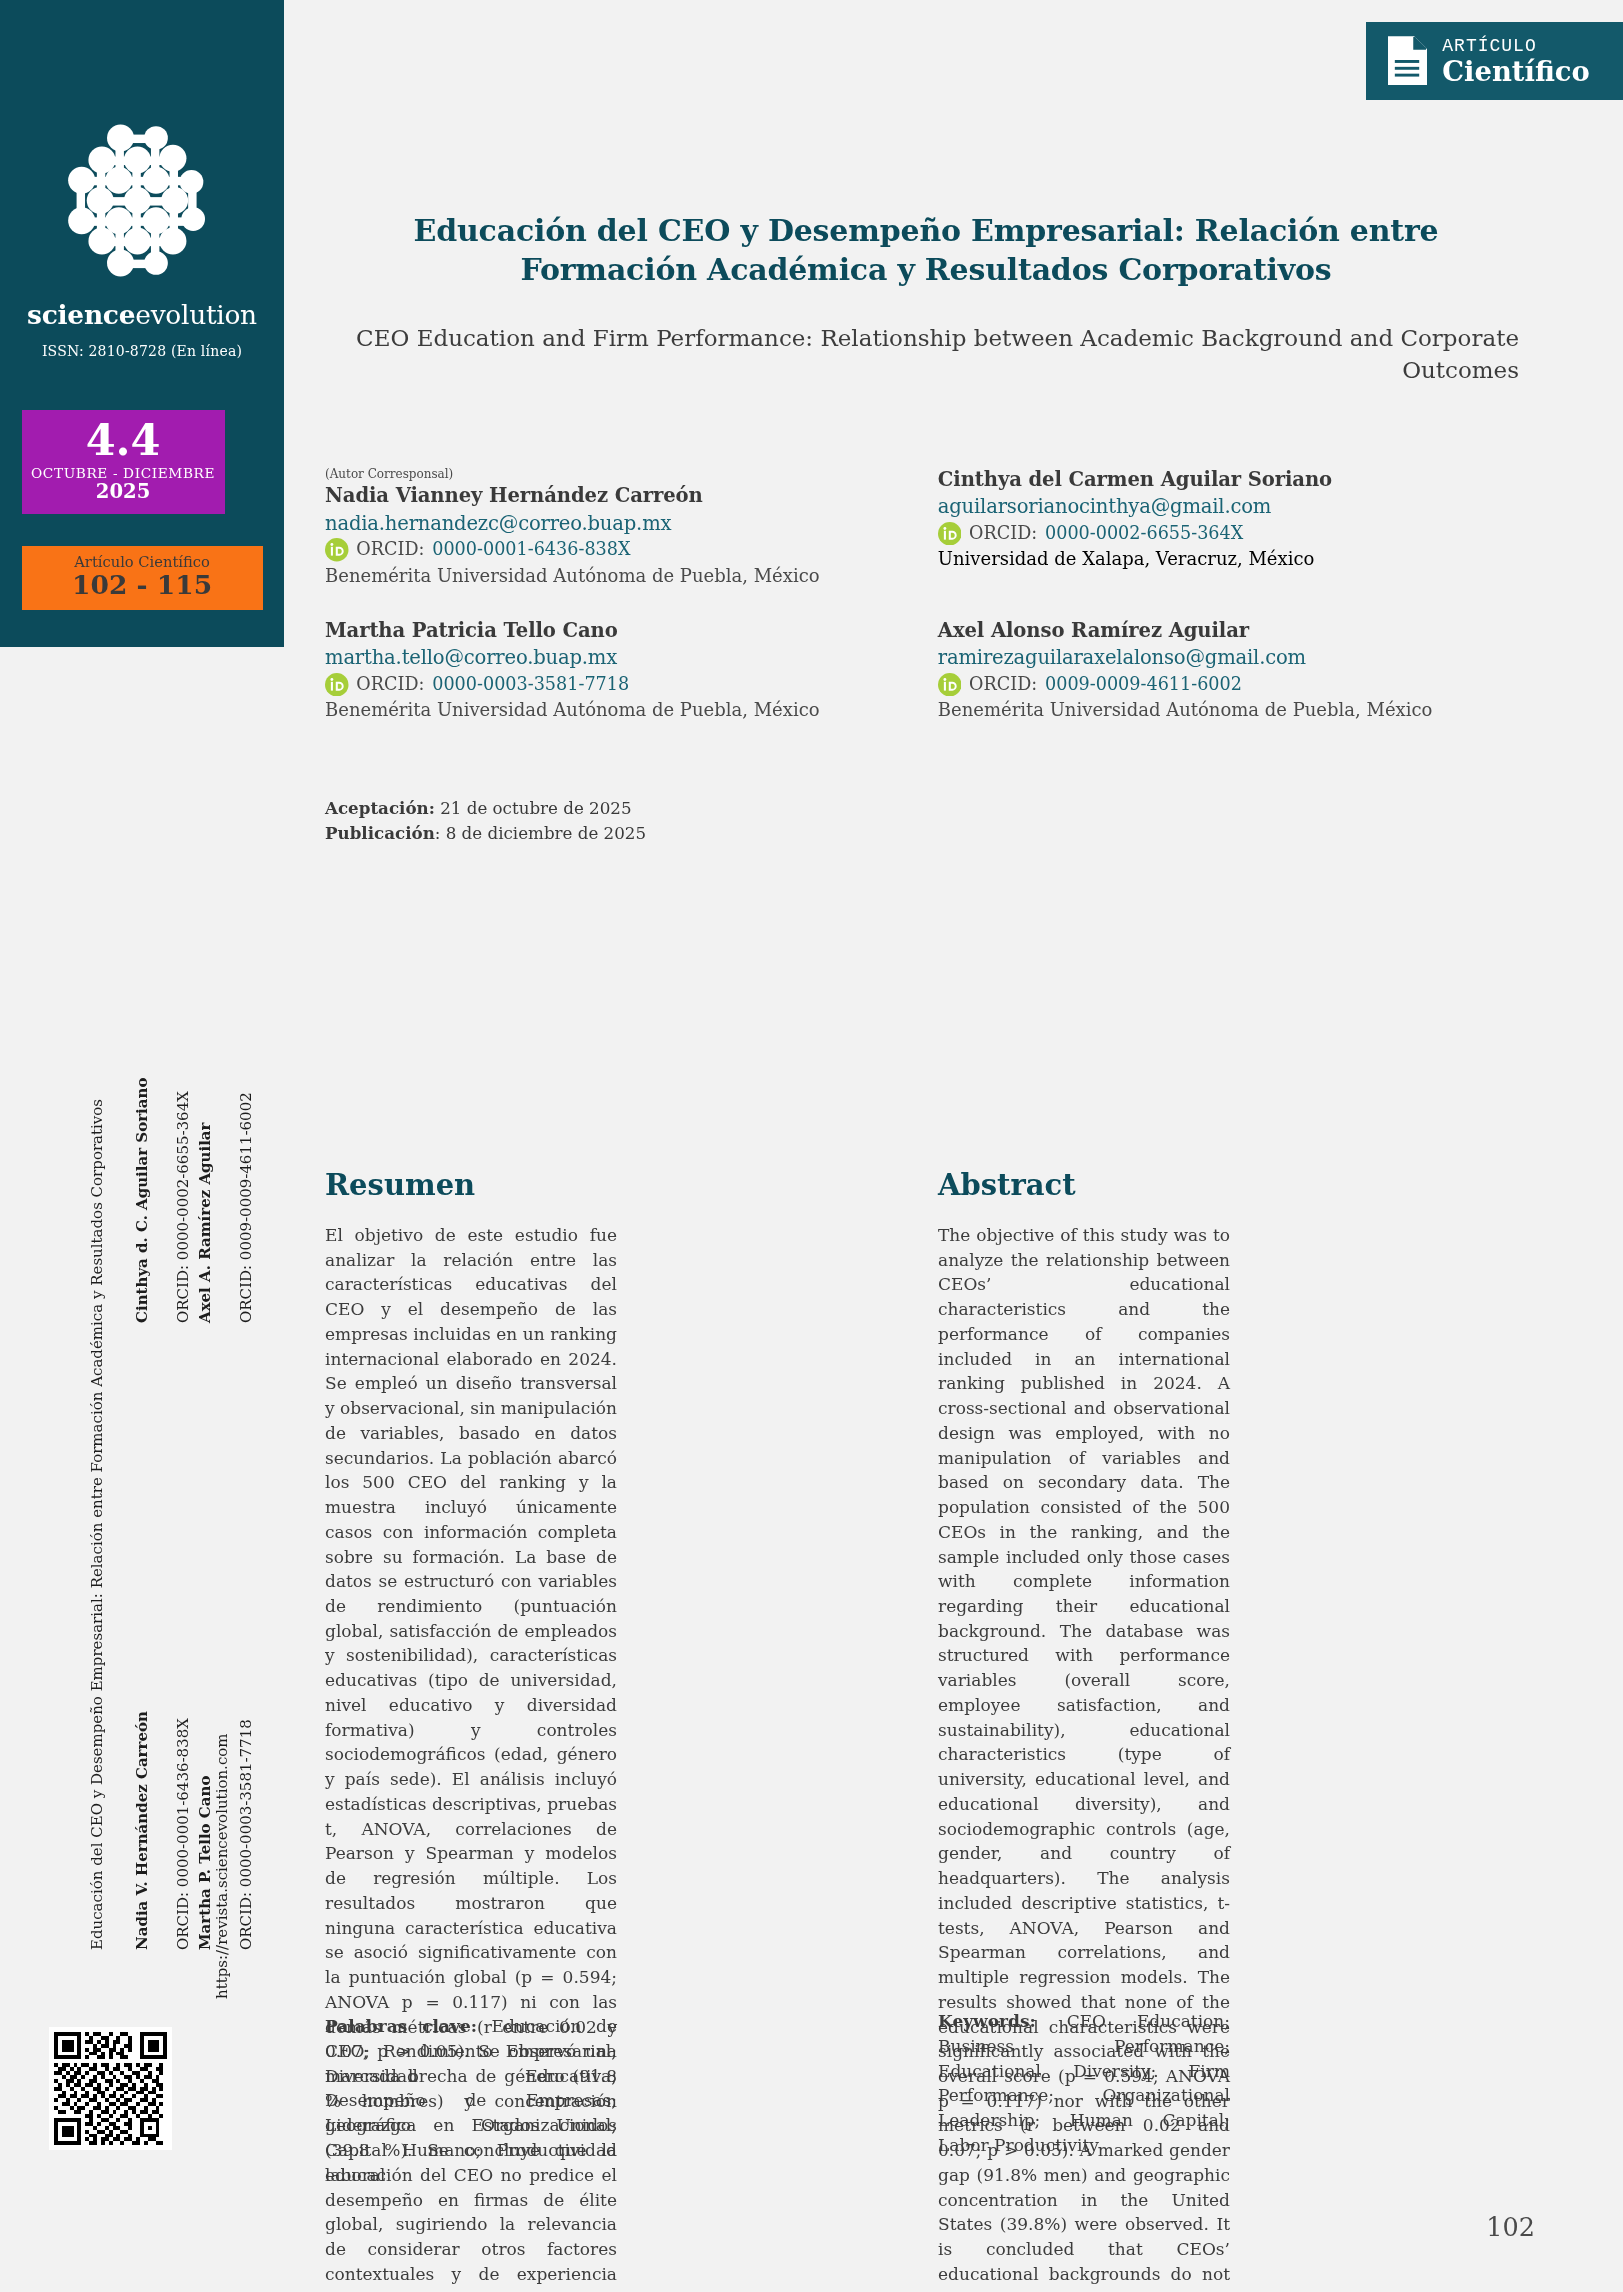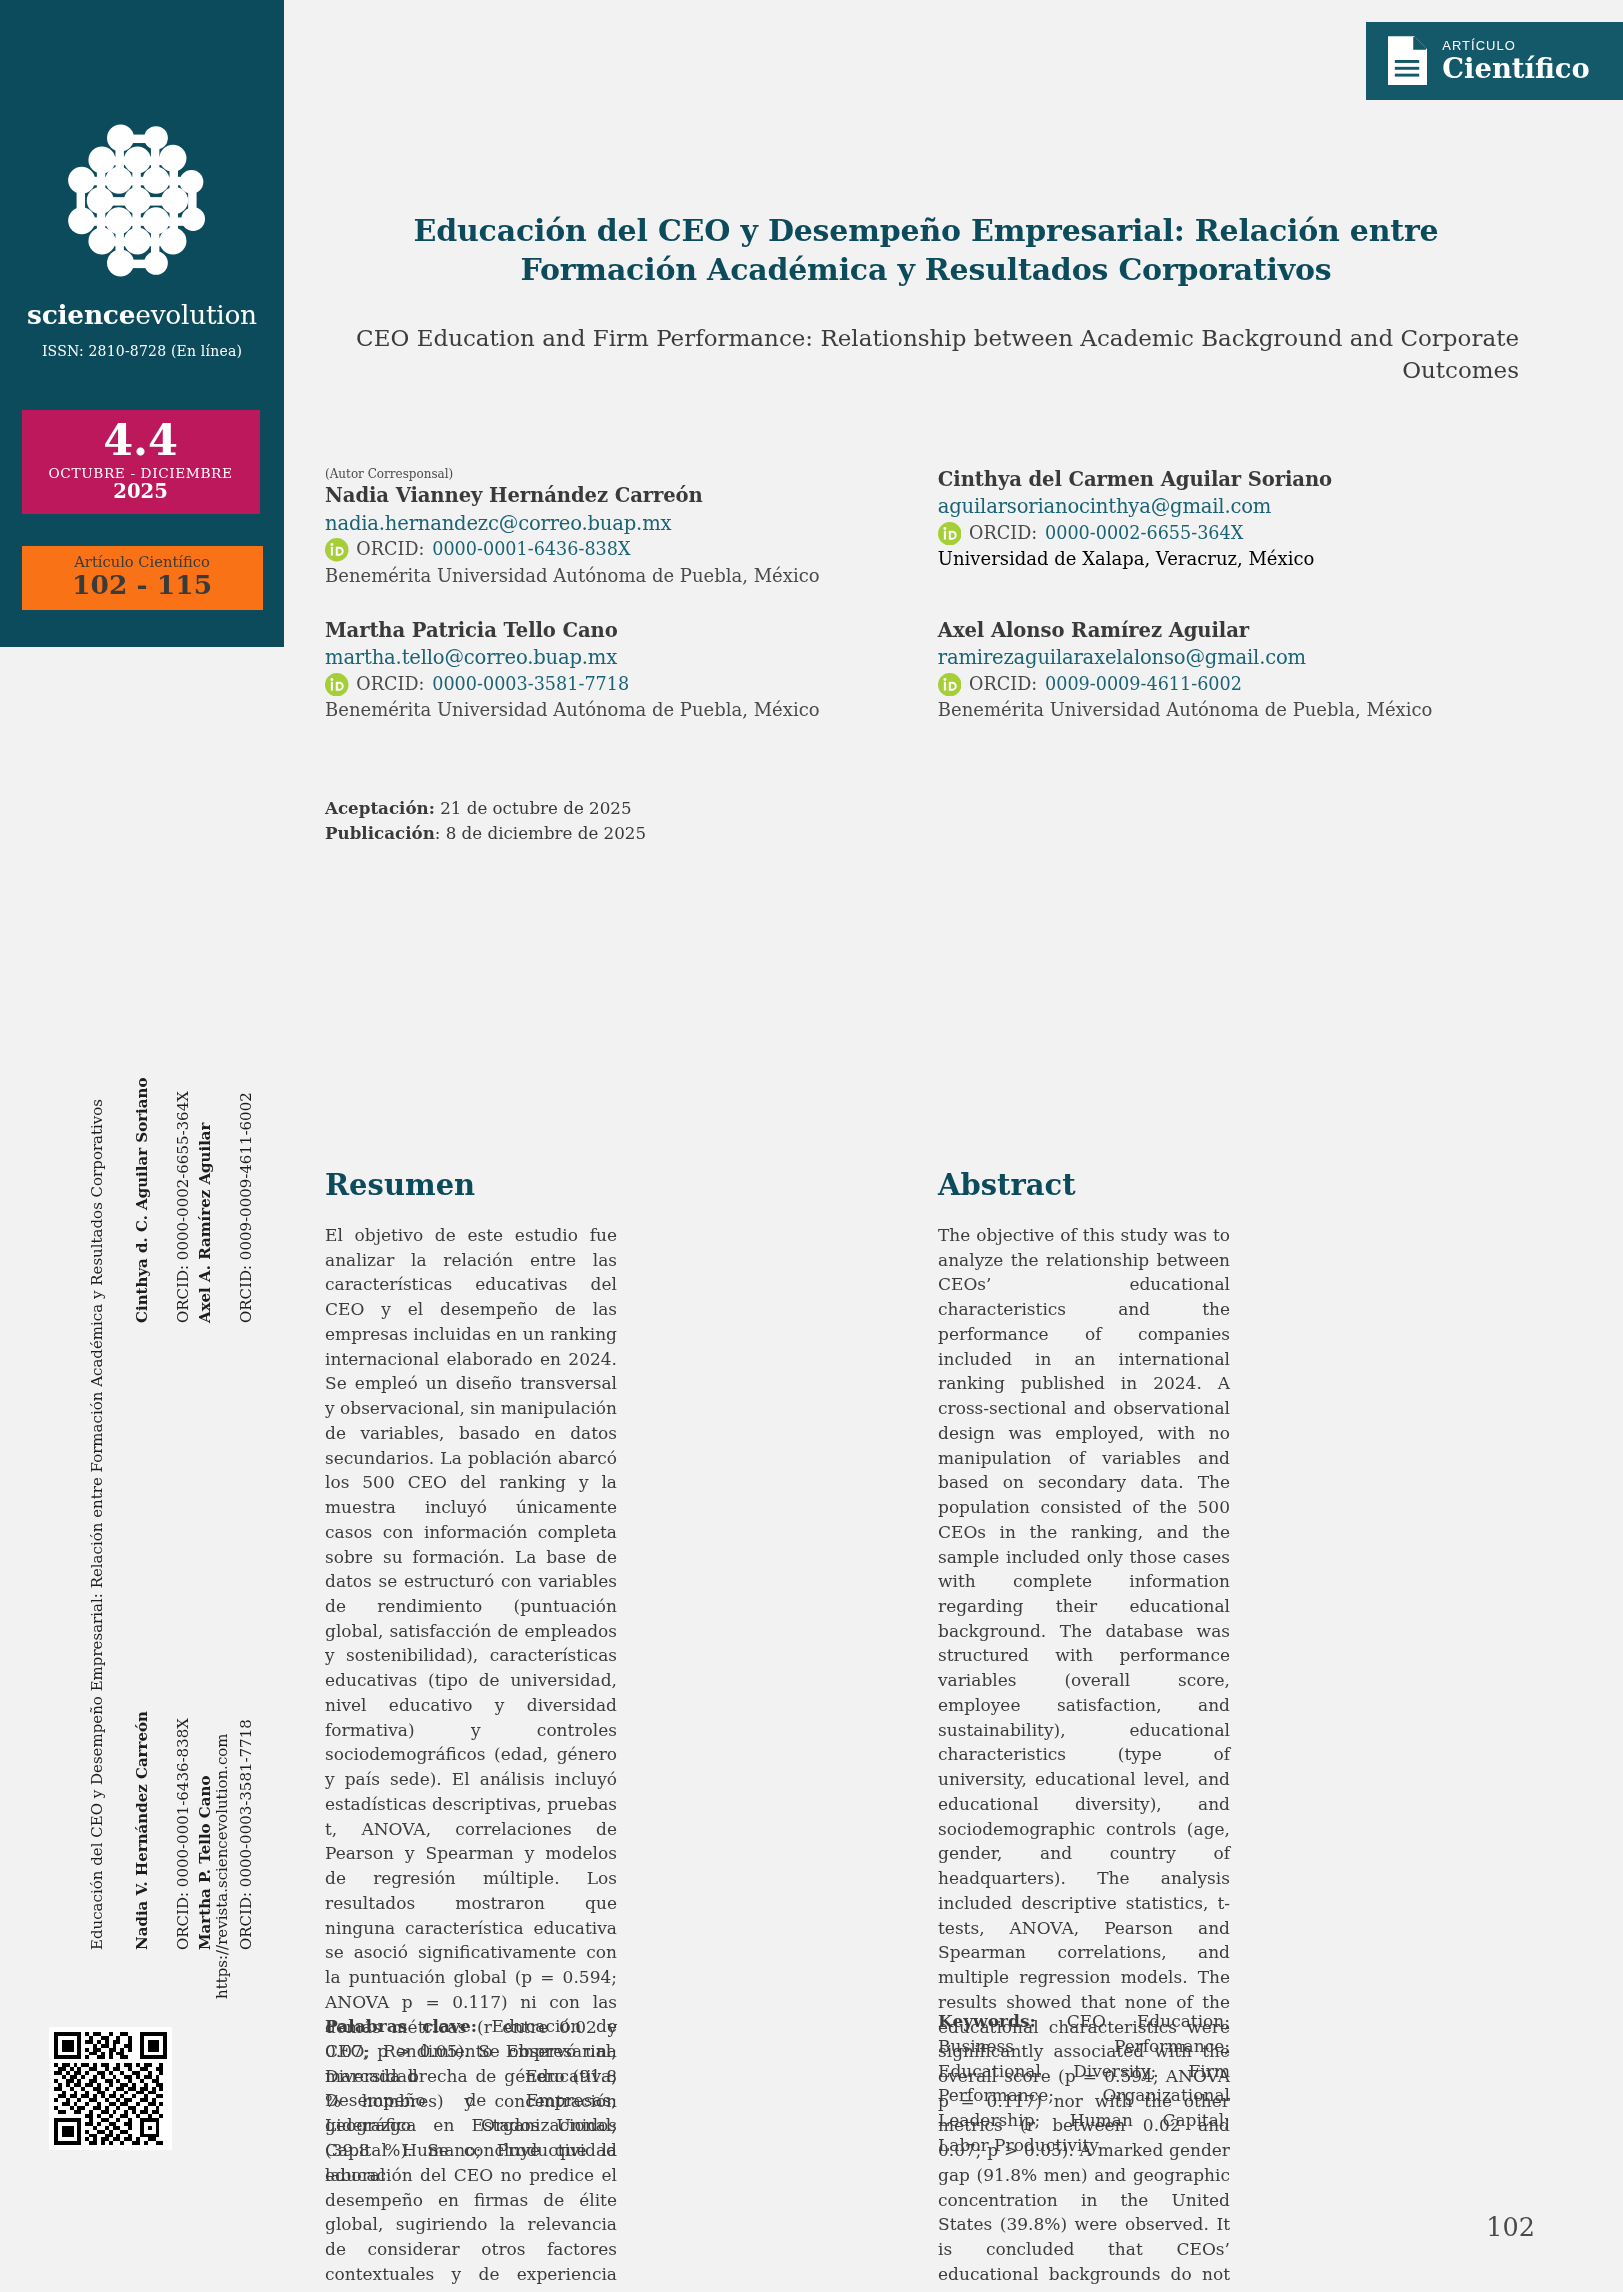--- a/index.html
+++ b/index.html
@@ -44,22 +44,22 @@
   .issn {
     margin-top: 13.7px;
     font-family: "DejaVu Serif", serif;
     font-size: 14px;
     color: #ffffff;
     letter-spacing: 0.2px;
   }
   .vol-box {
     position: absolute;
     left: 21.6px; top: 410px;
-    width: 238px;
-    background: #be185d;
+    width: 203px;
+    background: #a21caf;
     padding: 7.8px 0 10.8px;
     text-align: center;
   }
   .vol-num {
     font-family: "DejaVu Serif", serif;
     font-weight: 700;
     font-size: 43px;
     color: #ffffff;
     line-height: 1.05;
   }
@@ -106,22 +106,22 @@
     height: 78px;
     background: #13596a;
     display: flex;
     align-items: center;
     padding-left: 21.6px;
     gap: 15.7px;
   }
   .badge-doc { width: 39px; height: 49px; flex: none; }
   .badge-text { color: #ffffff; }
   .badge-kicker {
-    font-family: Liberation Sans, sans-serif;
-    font-size: 13px;
+    font-family: Liberation Mono, monospace;
+    font-size: 18px;
     letter-spacing: 1px;
   }
   .badge-title {
     font-family: "DejaVu Serif", serif;
     font-weight: 700;
     font-size: 27.4px;
     line-height: 1.05;
     margin-top: 1px;
   }
 

